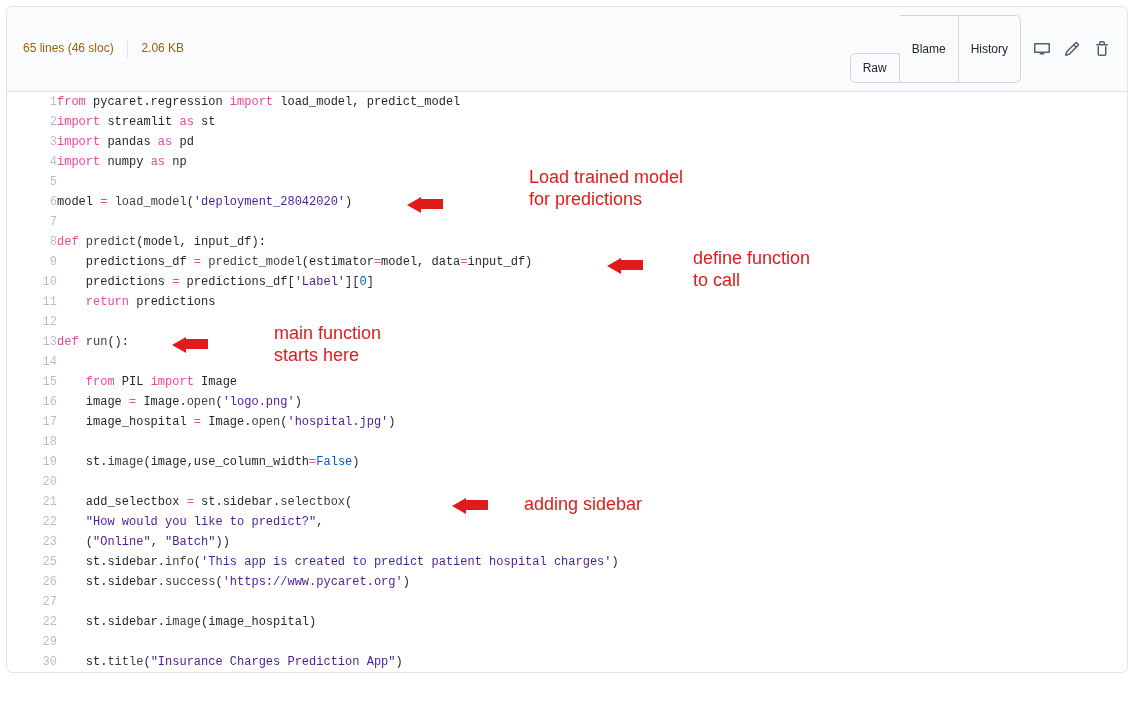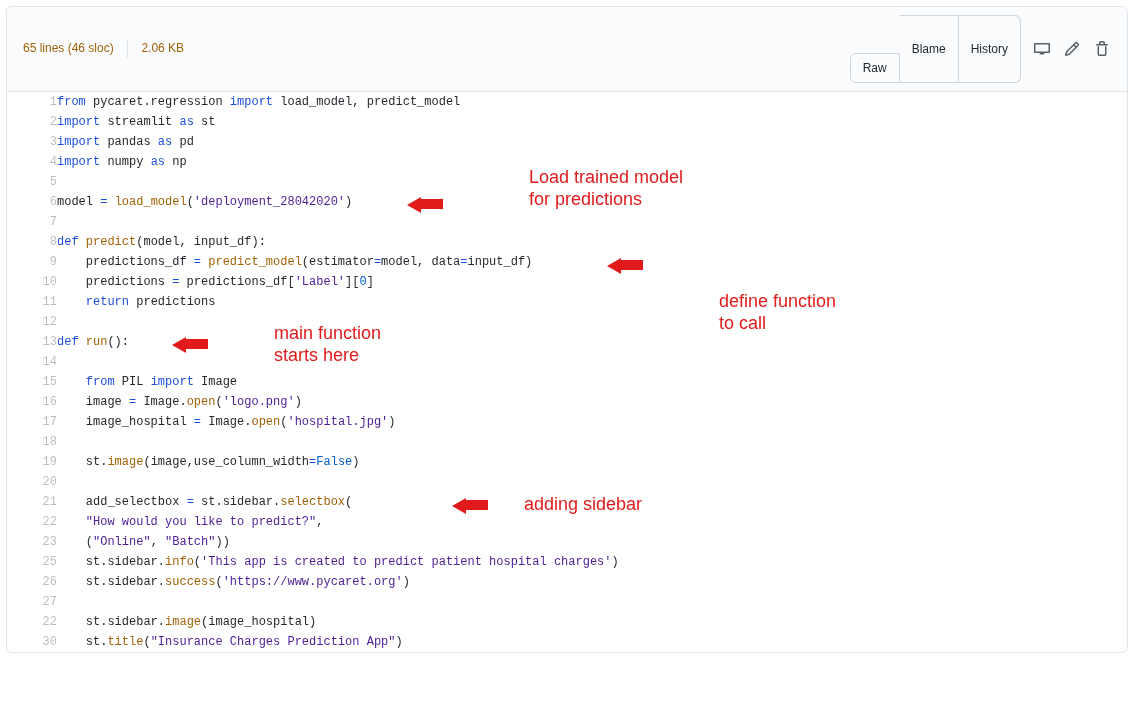--- a/index.html
+++ b/index.html
@@ -83,22 +83,22 @@
     min-width: 50px;
     text-align: right;
     color: rgba(27,31,35,0.3);
     padding-right: 10px;
     user-select: none;
   }
   td.src {
     padding-left: 10px;
     white-space: pre;
   }
-  .pl-k { color: #1d4ed8; }     
-  .pl-en { color: #a16207; }    
+  .pl-k { color: #ec4899; }     
+  .pl-en { color: #404040; }    
   .pl-s { color: #4c1d95; }     
   .pl-c1 { color: #005cc5; }    
   .pl-v { color: #24292e; }
   .annotation {
     position: absolute;
     color: #e11b1b;
     font-family: Arial, sans-serif;
     font-size: 18px;
     line-height: 22px;
     display: flex;
@@ -260,37 +260,41 @@
           </tr>
           <tr>
             <td class="ln">27</td>
             <td class="src"><span class="pl-v"></span></td>
           </tr>
           <tr>
             <td class="ln">22</td>
             <td class="src"><span class="pl-v">    st.sidebar.</span><span class="pl-en">image</span><span class="pl-v">(image_hospital)</span></td>
           </tr>
           <tr>
+            <td class="ln">29</td>
+            <td class="src"><span class="pl-v"></span></td>
+          </tr>
+          <tr>
             <td class="ln">30</td>
             <td class="src"><span class="pl-v">    st.</span><span class="pl-en">title</span><span class="pl-v">(</span><span class="pl-s">"Insurance Charges Prediction App"</span><span class="pl-v">)</span></td>
           </tr>
         </tbody>
     </table>
 
     <div class="annotation" style="top:102px; left:400px;text-decoration:underline;">
       <div class="arrow-left"></div>
       <div class="arrow-body"></div>
       <div class="anno-text" style="position:absolute; left:110px; top:-28px; white-space:pre;">Load trained model
 for predictions</div>
     </div>
 
     <div class="annotation" style="top:163px; left:600px;">
       <div class="arrow-left"></div>
       <div class="arrow-body"></div>
-      <div class="anno-text" style="position:absolute; left:100px; top:-8px; white-space:pre;margin-top:43px;">define function
+      <div class="anno-text" style="position:absolute; left:74px; top:-8px; white-space:pre;">define function
 to call</div>
     </div>
 
     <div class="annotation" style="top:242px; left:165px;">
       <div class="arrow-left"></div>
       <div class="arrow-body"></div>
       <div class="anno-text" style="position:absolute; left:90px; top:-12px; white-space:pre;">main function
 starts here</div>
     </div>
 

